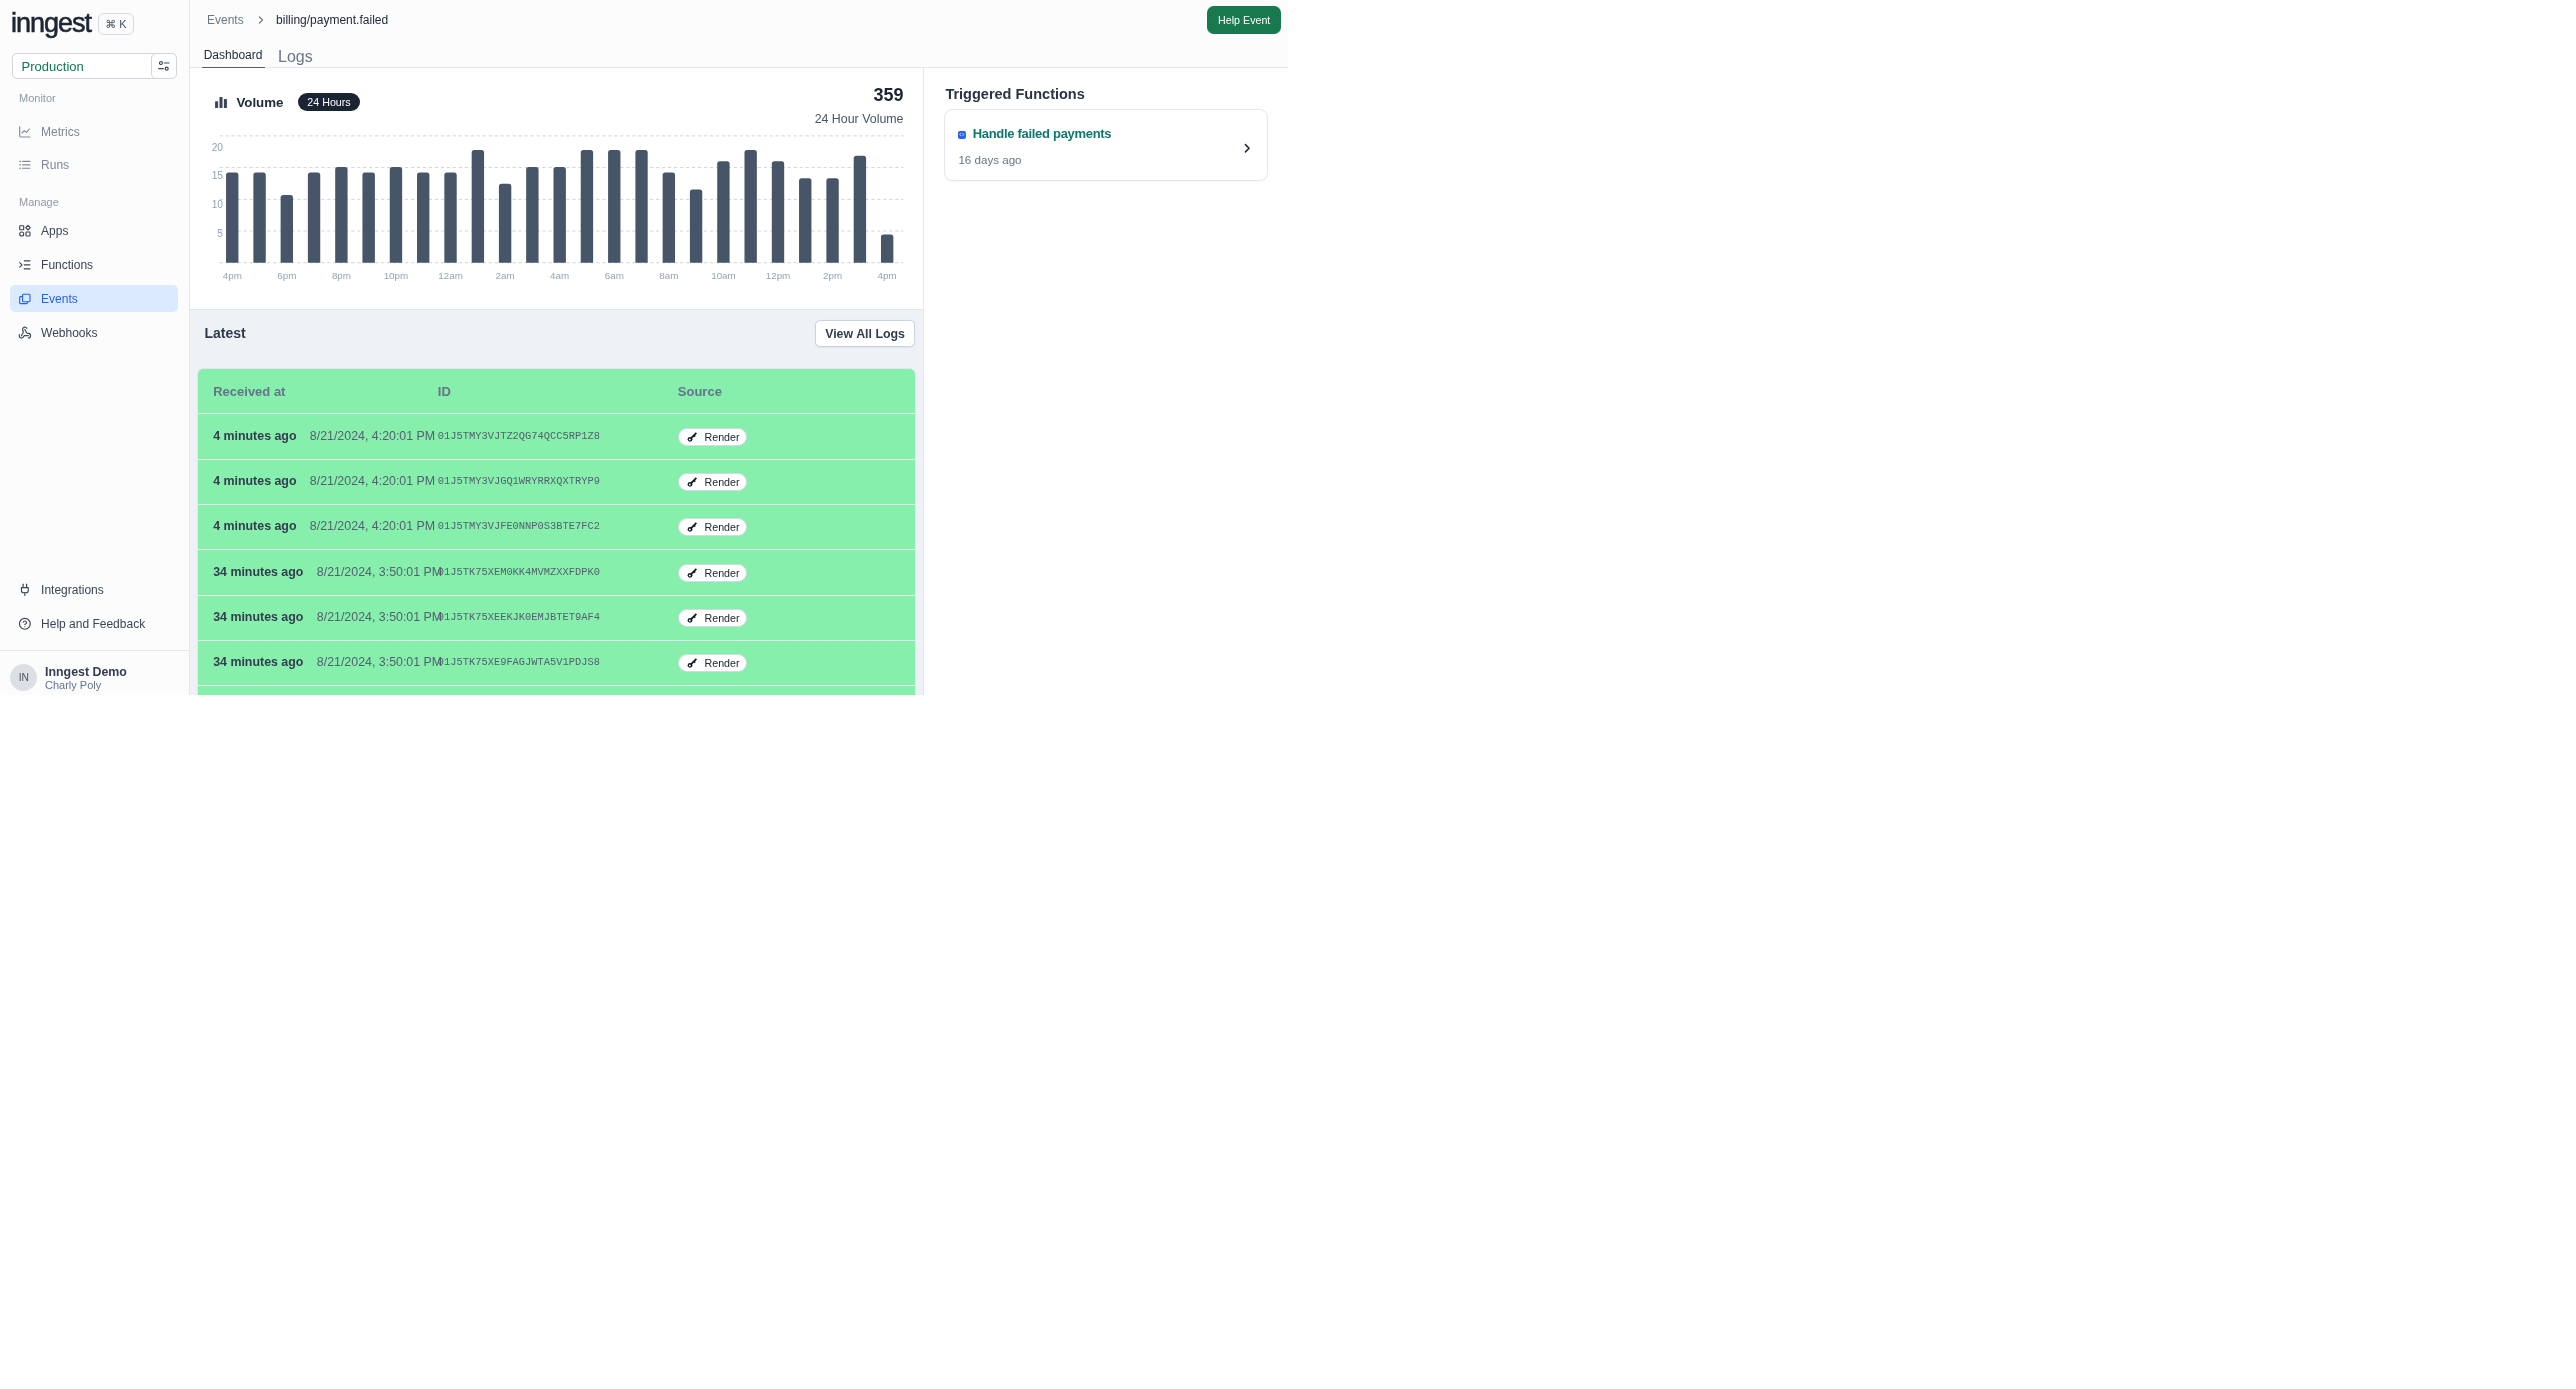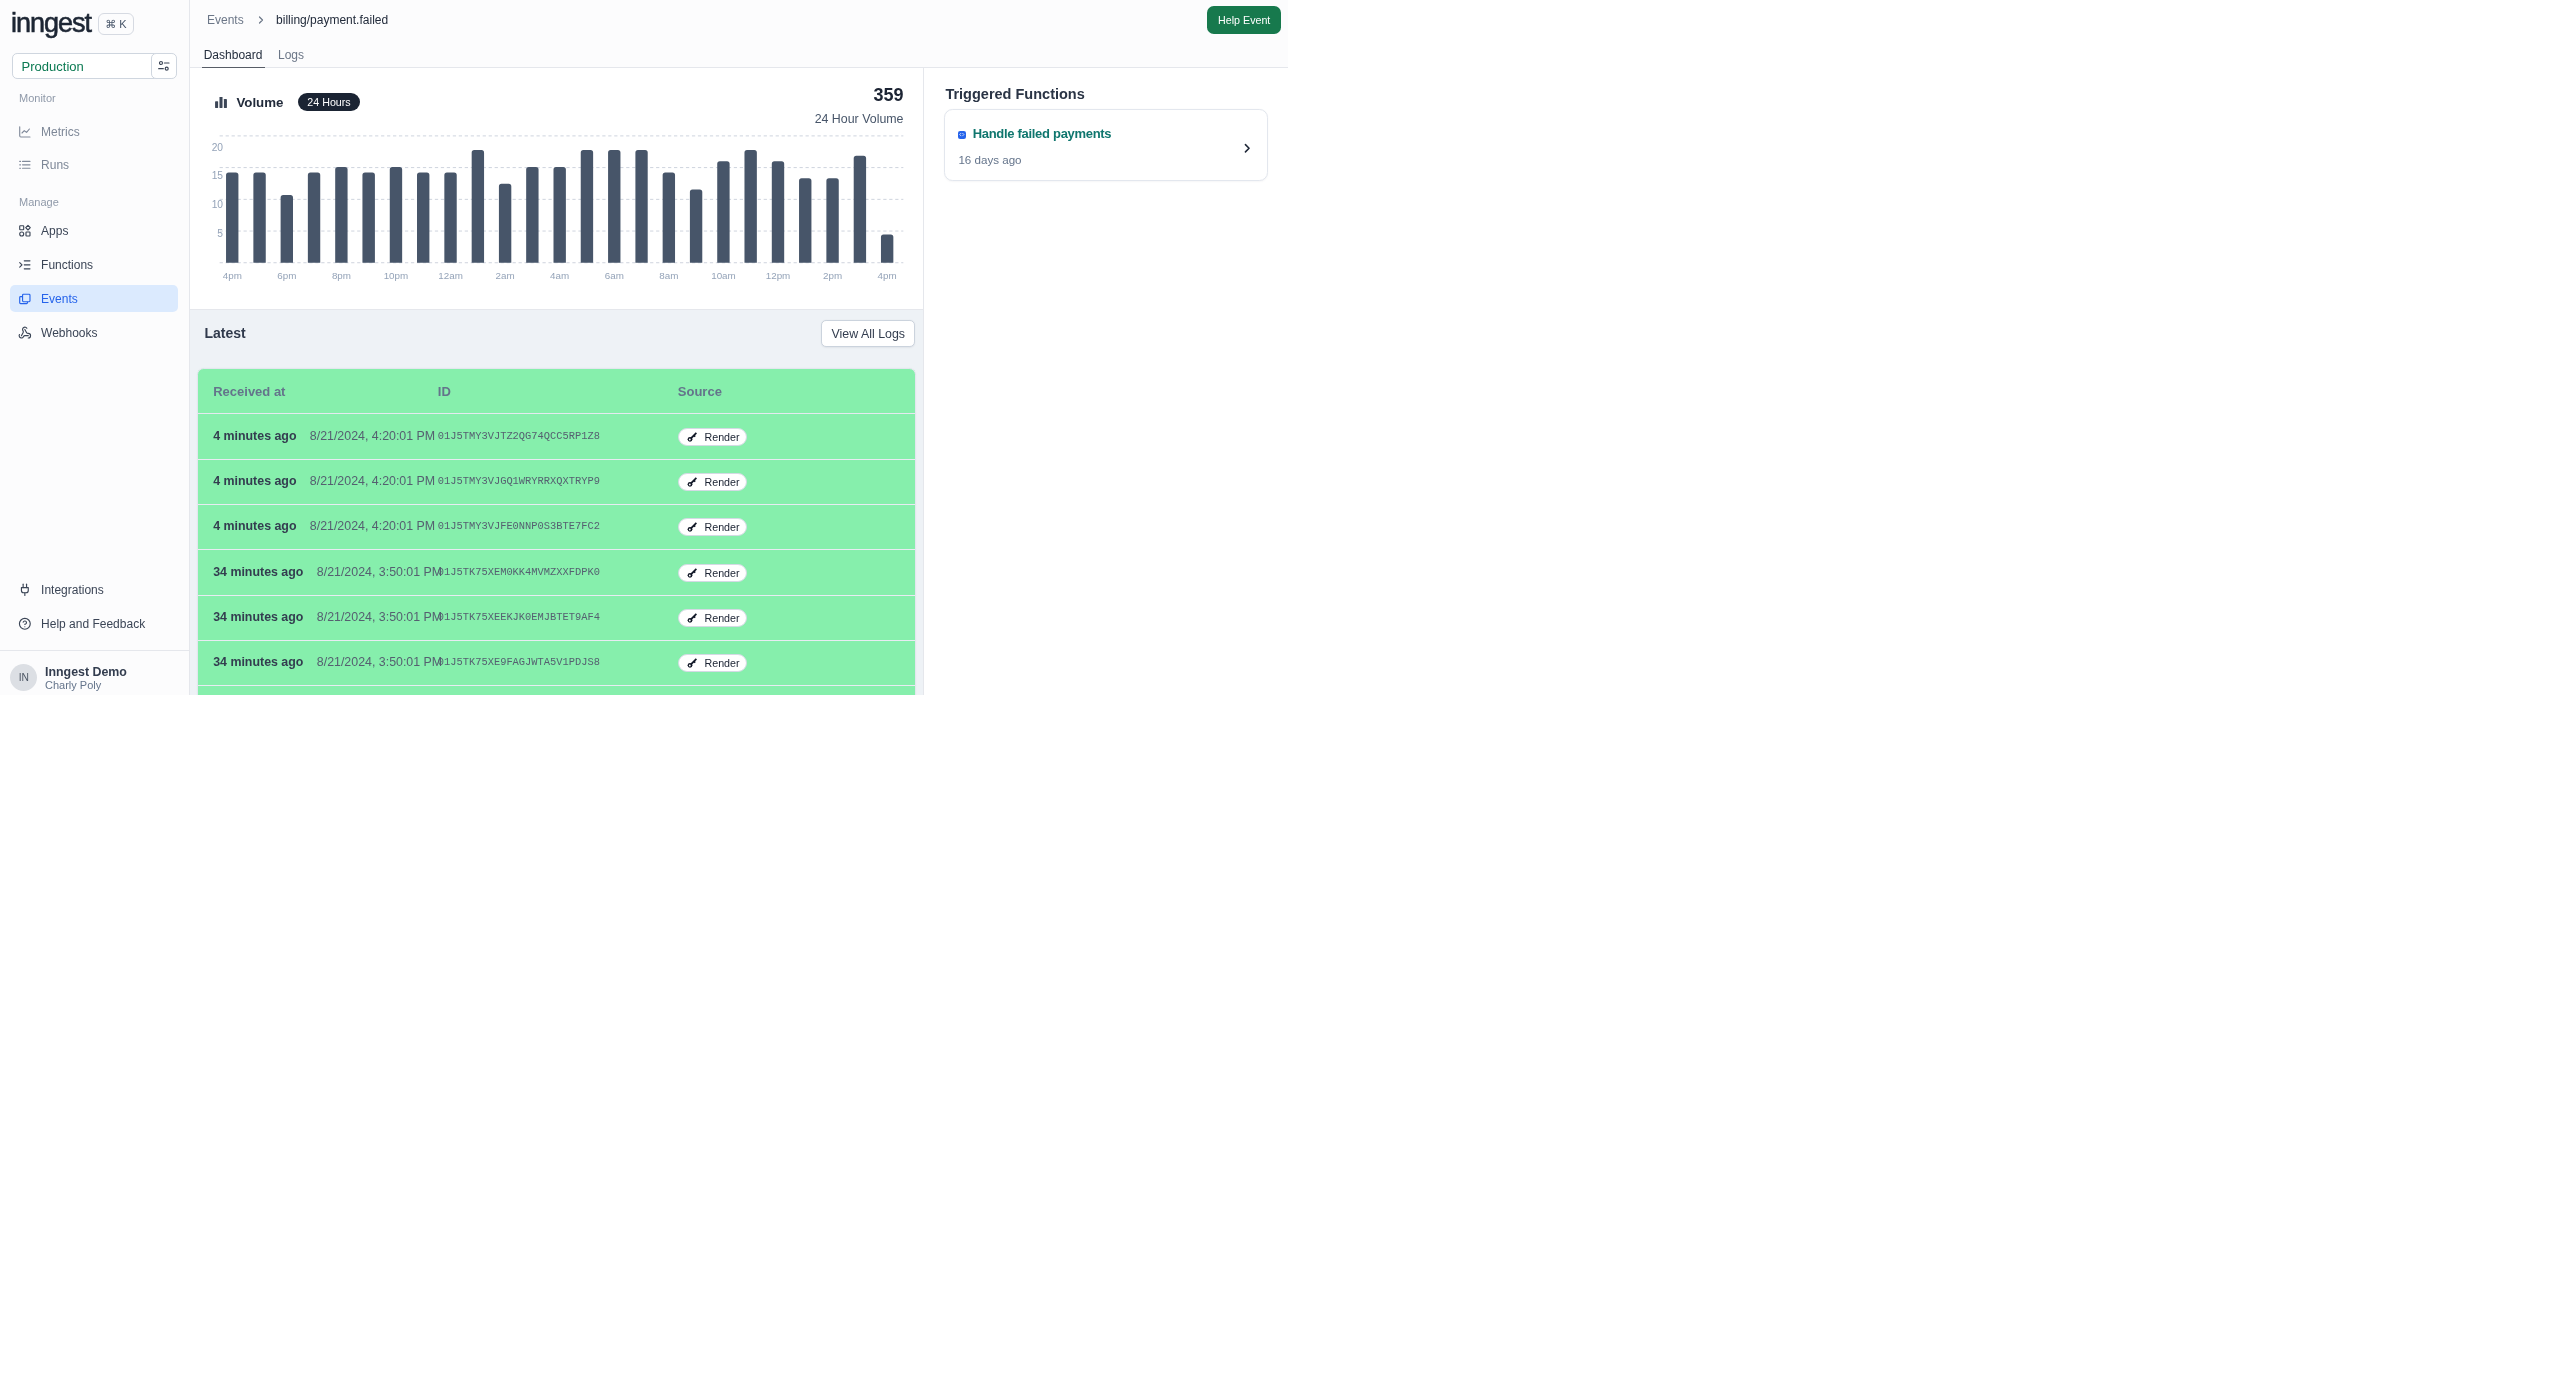--- a/index.html
+++ b/index.html
@@ -20,33 +20,33 @@
 .navitem.active{background:#dbeafe;color:#2563eb}
 .userblk{position:absolute;left:0;right:0;bottom:0;height:45px;border-top:0.9px solid #e5e7ec}
 .avatar{position:absolute;left:10.3px;top:13px;width:27px;height:27px;border-radius:50%;background:#dcdfe4;color:#4b5563;font-size:10.3px;display:flex;align-items:center;justify-content:center}
 
 #topbar{position:absolute;left:190px;top:0;right:0;height:68px;border-bottom:0.9px solid #e5e7ec}
 .crumb{position:absolute;left:17px;top:13px;font-size:12px;display:flex;align-items:center}
 .crumb .ev{color:#6b7687}
 .crumb .name{color:#222b3b;font-weight:500}
 .tab1{position:absolute;left:13.7px;top:48px;font-size:12px;font-weight:500;color:#232d3d}
 .tab1:after{content:"";position:absolute;left:-1.7px;right:-2.6px;top:19px;height:2.6px;background:#575c66}
-.tab2{position:absolute;left:88px;top:48px;font-size:12px;color:#6b7687}
+.tab2{position:absolute;left:88px;top:48px;font-size:16px;color:#6b7687}
 .sendbtn{position:absolute;right:6.8px;top:6px;width:74px;height:28px;background:#17794d;color:#fff;font-size:10.7px;font-weight:500;border-radius:6.8px;display:flex;align-items:center;justify-content:center}
 
 #main{position:absolute;left:190px;top:68px;width:734px;height:240px;background:#fff}
 .volrow{position:absolute;left:25px;top:25px;display:flex;align-items:center}
 .voltitle{font-size:13.3px;font-weight:bold;color:#222b3b;margin-left:9.4px}
 .volpill{margin-left:14.5px;background:#1b2433;color:#fff;font-size:10.7px;border-radius:855px;padding:3px 9.4px}
 .bignum{position:absolute;right:20.5px;top:17px;font-size:18px;font-weight:bold;color:#1c2433;text-align:right}
 .volsub{position:absolute;right:20.5px;top:44px;font-size:12.4px;color:#475569}
 
 #latest{position:absolute;left:190px;top:309px;width:734px;height:386px;background:#eef2f6;border-top:0.9px solid #e5e7ec}
 .latesthead{position:absolute;left:14.5px;top:15.4px;font-size:14px;font-weight:bold;color:#303a4c}
-.viewbtn{position:absolute;right:8.6px;top:10.3px;height:27px;padding:0 9.4px;background:#fff;border:0.9px solid #cbd3dd;border-radius:5.1px;font-size:12.4px;font-weight:400;color:#333d4f;display:flex;align-items:center;box-shadow:0 0.9px 1.7px rgba(16,24,40,.06)}
+.viewbtn{position:absolute;right:8.6px;top:10.3px;height:27px;padding:0 9.4px;background:#fff;border:0.9px solid #cbd3dd;border-radius:5.1px;font-size:12.4px;font-weight:700;color:#333d4f;display:flex;align-items:center;box-shadow:0 0.9px 1.7px rgba(16,24,40,.06)}
 .card{position:absolute;left:6.8px;top:58px;width:719px;height:428px;background:#86efac;border:0.9px solid #e3e7ee;border-radius:6.8px;box-shadow:0 0.9px 1.7px rgba(16,24,40,.04)}
 .thead{position:absolute;left:0;top:0;right:0;height:45px;border-bottom:0.9px solid #e5e9f0;font-size:13px;font-weight:bold;color:#64748b}
 .thead .c1{position:absolute;left:15.4px;top:15.4px}
 .thead .c2{position:absolute;left:240px;top:15.4px}
 .thead .c3{position:absolute;left:480px;top:15.4px}
 .trow{position:absolute;left:0;right:0;height:46px;border-bottom:0.9px solid #e8ecf2}
 .trow .ago{position:absolute;left:15.4px;top:14.5px;font-size:12.4px;font-weight:bold;color:#333d4f}
 .trow .date{position:absolute;left:112px;top:15px;font-size:12.4px;color:#556070}
 .trow .eid{position:absolute;left:240px;top:16.3px;font-family:"Liberation Mono",monospace;font-size:10.4px;letter-spacing:0;color:#556070}
 .pillbtn{position:absolute;left:480px;top:13.7px;height:18px;padding:0 6.8px 0 8.6px;border:0.9px solid #d4dae4;border-radius:855px;background:#fff;display:flex;align-items:center;font-size:10.7px;font-weight:500;color:#1a2232}

